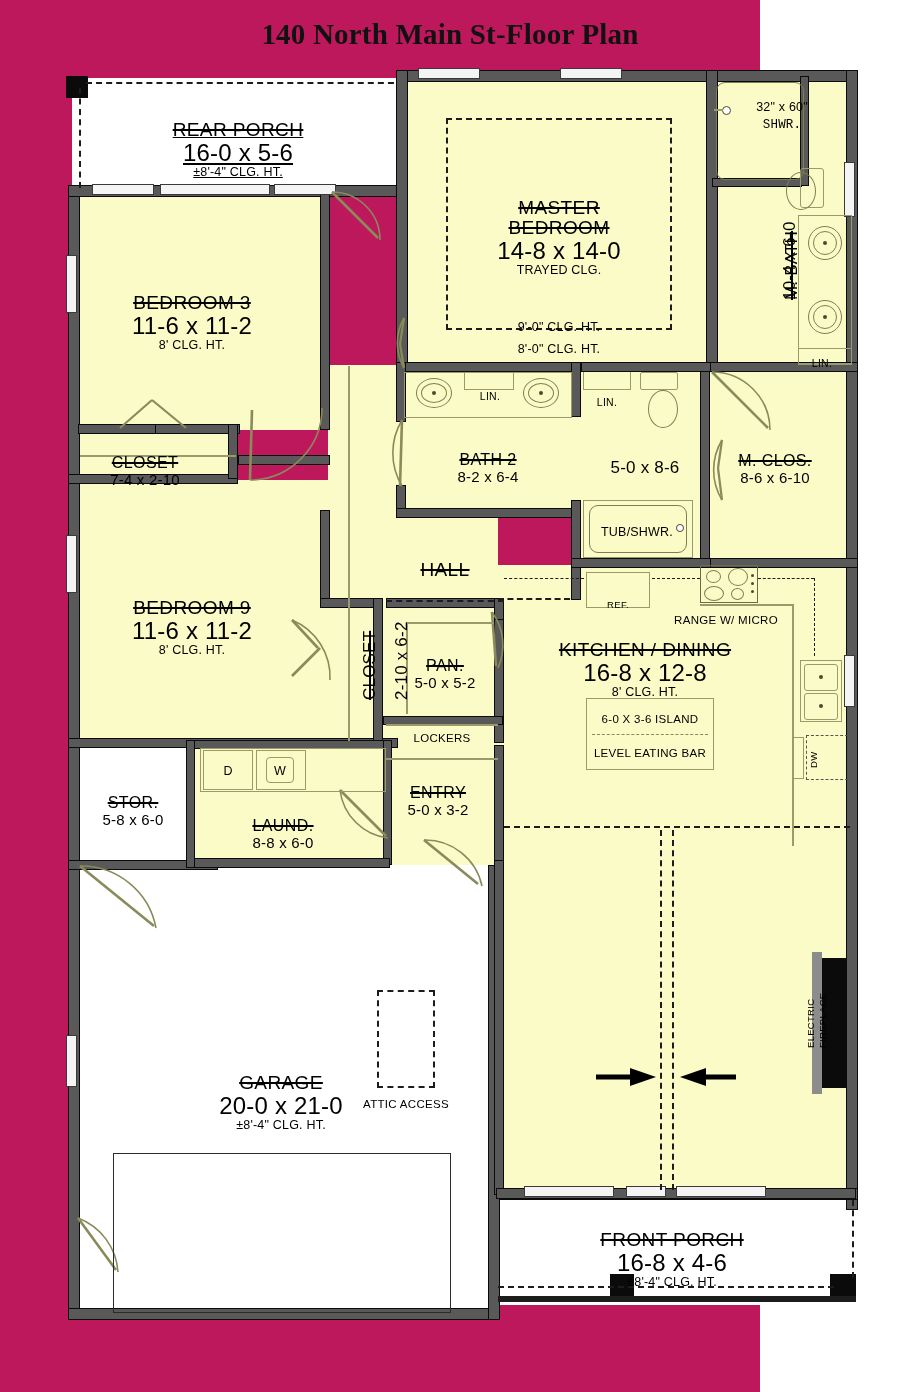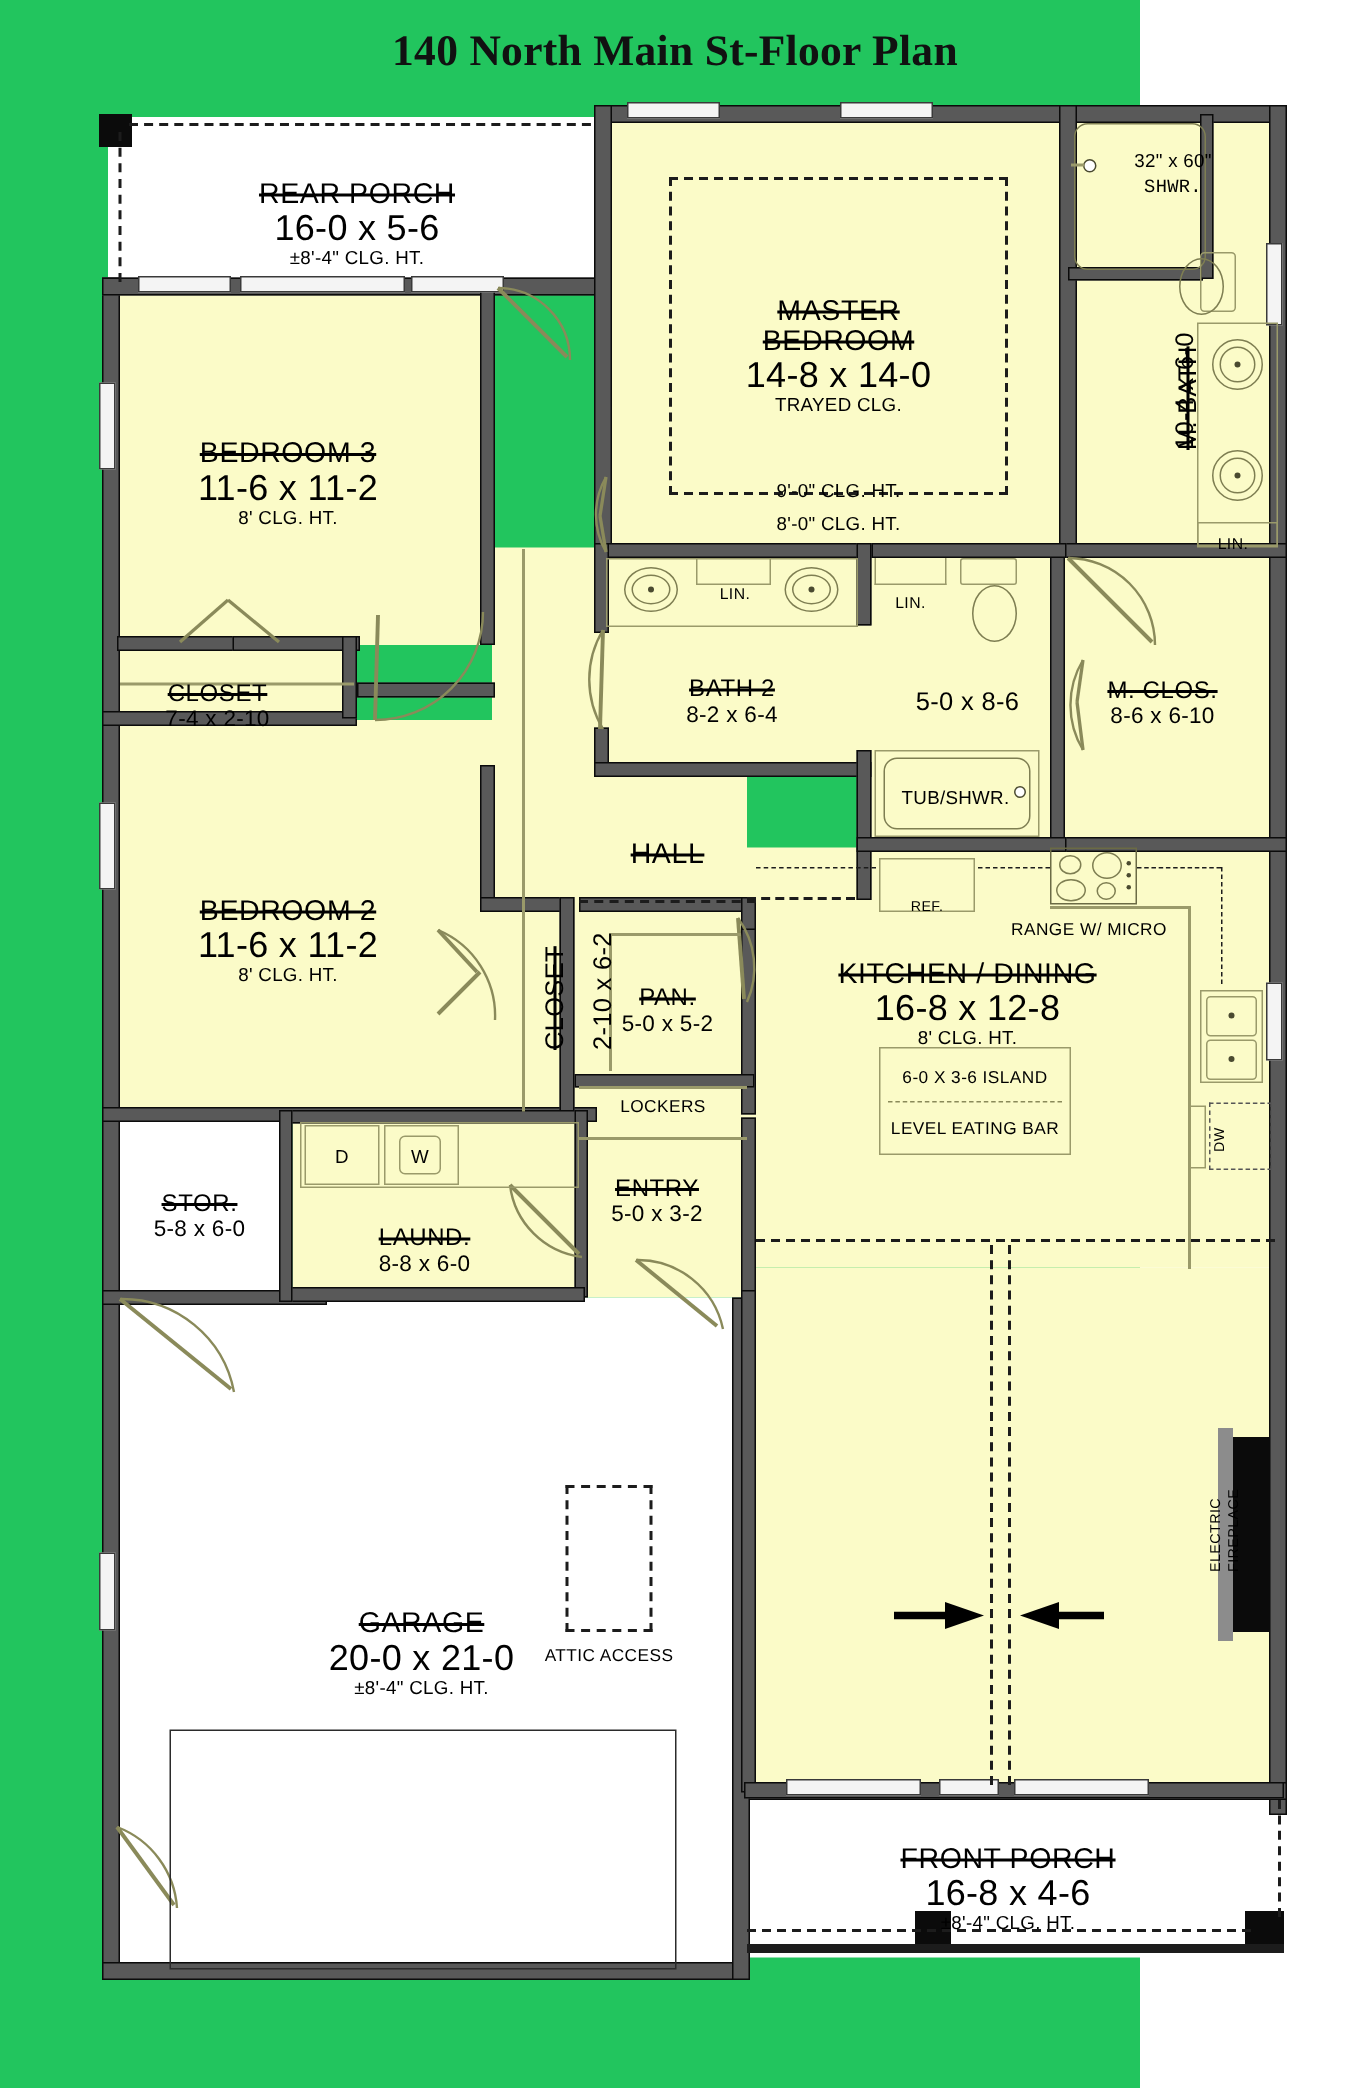--- a/index.html
+++ b/index.html
@@ -1,19 +1,19 @@
 <!DOCTYPE html>
 <html><head>
 <meta charset="utf-8">
 <style>
   html,body{margin:0;padding:0;background:#ffffff;}
   body{width:900px;height:1392px;overflow:hidden;
        font-family:"Liberation Sans",sans-serif;color:#000;}
 
-  #stage{position:relative;width:760px;height:1392px;background:#22c55e;}
+  #stage{position:relative;width:760px;height:1392px;background:#be185d;}
 
   
   .title{
     position:absolute;left:0;top:18px;width:900px;text-align:center;
     font-family:"Liberation Serif",serif;font-weight:bold;font-size:29px;
     letter-spacing:.2px;color:#111;
   }
 
   
   .wall{position:absolute;background:#595959;
@@ -309,39 +309,39 @@
 
   <svg style="position:absolute;left:0;top:0;width:900px;height:1392px;pointer-events:none;">
     <g fill="#000" stroke="#000" stroke-width="5">
       <line x1="596" y1="1077" x2="636" y2="1077"></line>
       <line x1="736" y1="1077" x2="700" y2="1077"></line>
     </g>
     <polygon points="656,1077 630,1068 630,1086" fill="#000" stroke="none"></polygon>
     <polygon points="680,1077 706,1068 706,1086" fill="#000" stroke="none"></polygon>
   </svg>
 
-  <div class="lbl" style="left:238px;top:120px;">
+  <div class="lbl" style="left:238px;top:120px;text-decoration:underline;">
     <div class="nm">REAR PORCH</div>
     <div class="dm">16-0 x 5-6</div>
     <div class="ht">±8'-4" CLG. HT.</div>
   </div>
 
   <div class="lbl" style="left:192px;top:293px;">
     <div class="nm">BEDROOM 3</div>
     <div class="dm">11-6 x 11-2</div>
     <div class="ht">8' CLG. HT.</div>
   </div>
 
   <div class="lbl sm" style="left:145px;top:455px;">
     <div class="nm">CLOSET</div>
     <div class="dm">7-4 x 2-10</div>
   </div>
 
   <div class="lbl" style="left:192px;top:598px;">
-    <div class="nm">BEDROOM 2</div>
+    <div class="nm">BEDROOM 9</div>
     <div class="dm">11-6 x 11-2</div>
     <div class="ht">8' CLG. HT.</div>
   </div>
 
   <div class="lbl" style="left:559px;top:198px;">
     <div class="nm">MASTER</div>
     <div class="nm">BEDROOM</div>
     <div class="dm">14-8 x 14-0</div>
     <div class="ht">TRAYED CLG.</div>
   </div>

